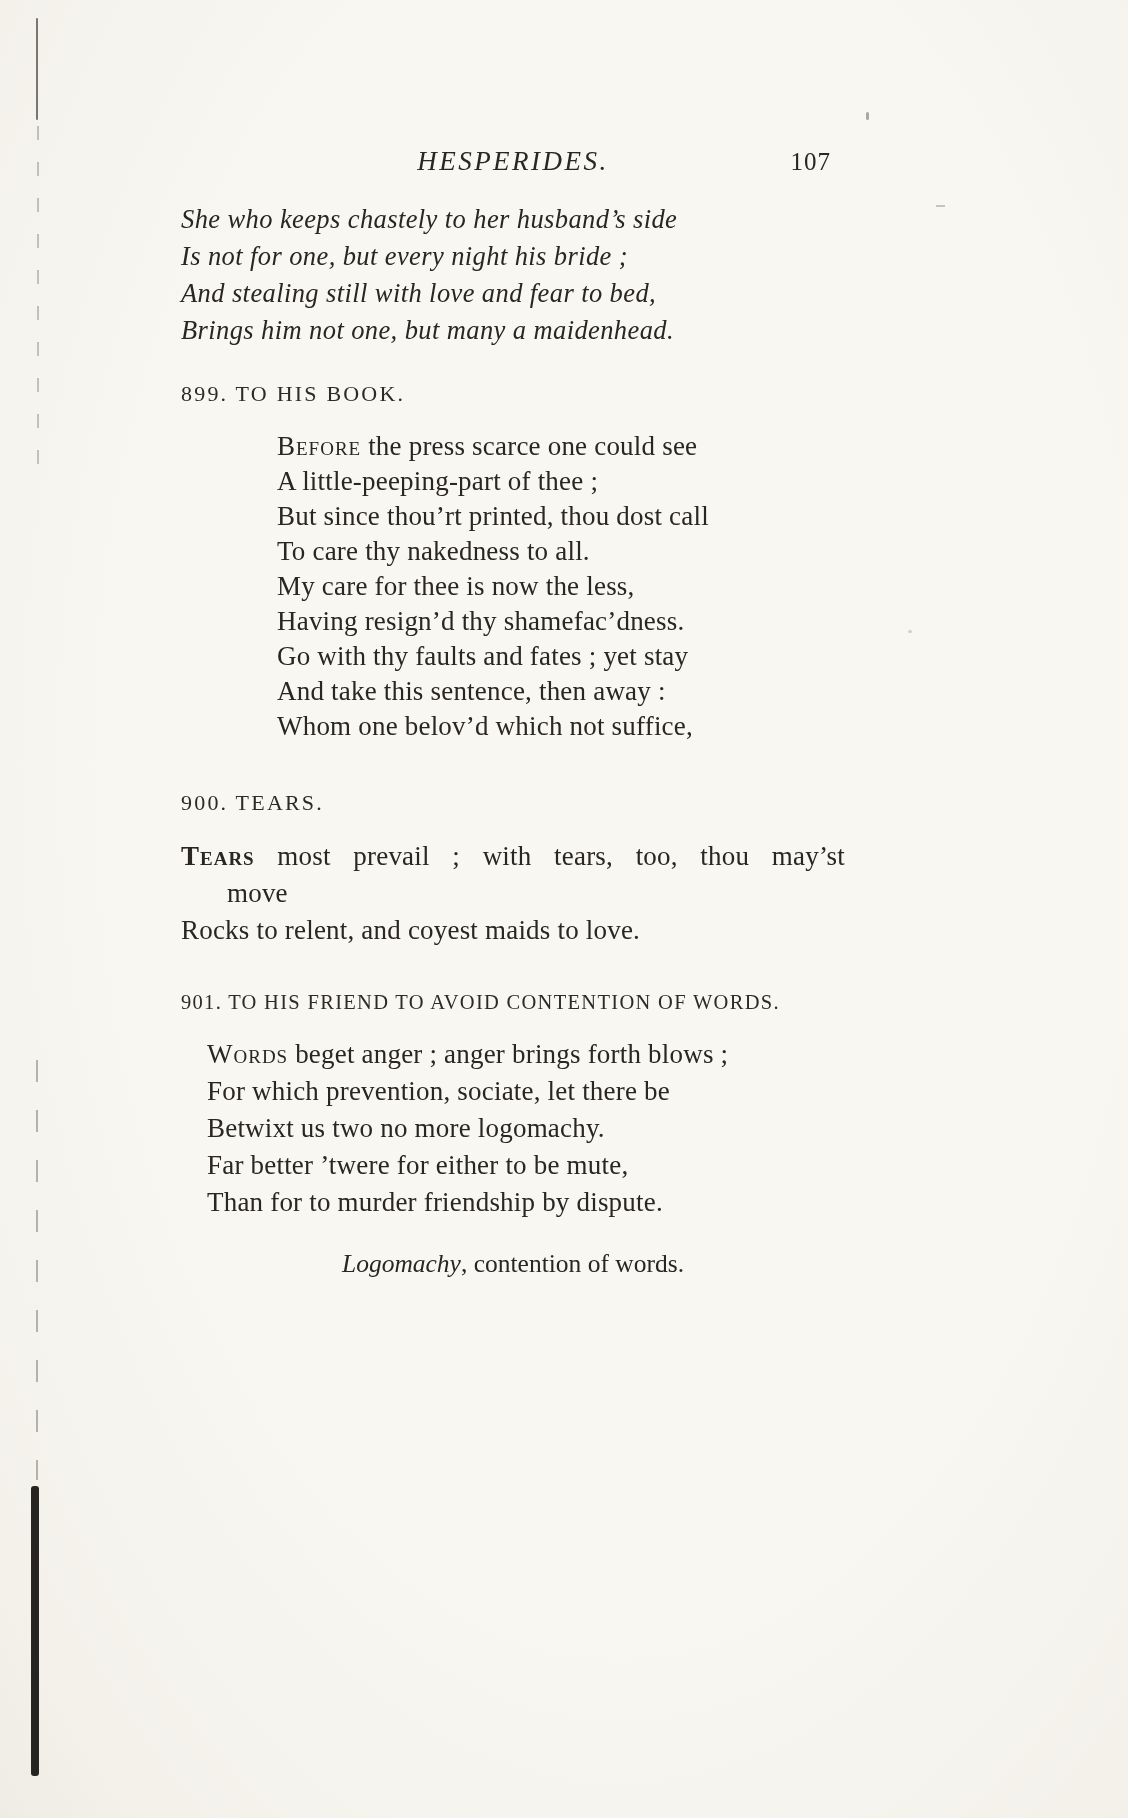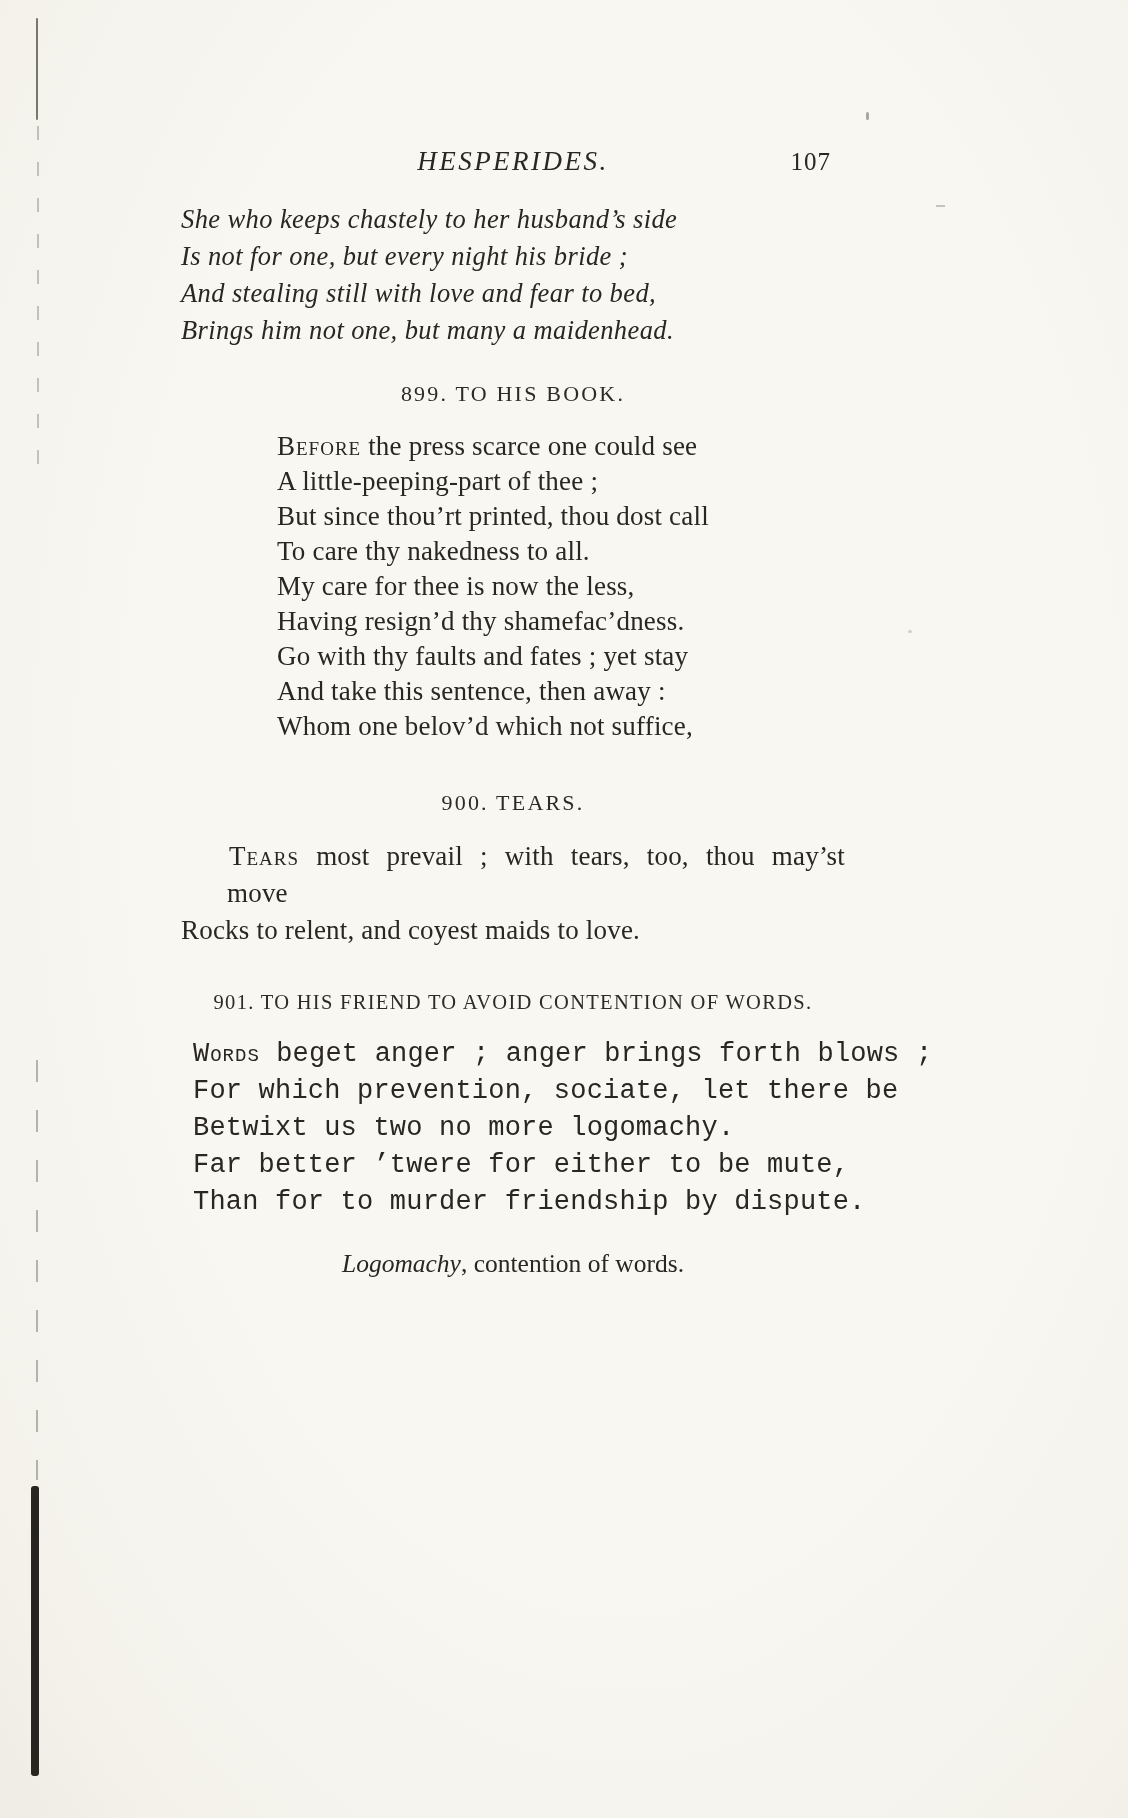--- a/index.html
+++ b/index.html
@@ -20,46 +20,45 @@
   .header { position: relative; margin-top: 146px; text-align: center; font-size: 27px; }
   .title { font-style: italic; letter-spacing: 2.5px; }
   .page-number { position: absolute; right: 14px; top: 2px; font-size: 25px; letter-spacing: 1px; }
 
   .stanza .line { font-size: 27px; line-height: 36px; letter-spacing: 0.2px; white-space: nowrap; }
 
   .continuation { margin-top: 24px; font-style: italic; }
   .continuation .line { font-size: 26.5px; line-height: 37px; letter-spacing: 0.4px; }
 
   .poem-heading {
-    text-align: center;
     font-size: 22px;
     font-weight: normal;
     letter-spacing: 2.2px;
     color: #2e2a24;
   }
   .heading-899 { margin-top: 32px; }
   .heading-900 { margin-top: 46px; }
   .heading-901 { margin-top: 42px; font-size: 20.5px; letter-spacing: 1.3px; }
 
   .poem-899 { margin-top: 22px; margin-left: 96px; }
   .poem-899 .line { line-height: 35px; }
 
   .poem-900 { margin-top: 22px; }
   .poem-900 .line { line-height: 37px; }
   .poem-900 .justified { white-space: normal; text-align: justify; text-align-last: justify; }
   .poem-900 .runover { margin-left: 46px; }
 
-  .poem-901 { margin-top: 22px; margin-left: 12px; font-family: Liberation Mono, monospace; }
+  .poem-901 { margin-top: 22px; margin-left: 26px; }
   .poem-901 .line { line-height: 37px; }
 
   .footnote { margin-top: 28px; text-align: center; font-size: 25.5px; }
   .footnote .term { font-style: italic; }
 
   .lead { font-variant: small-caps; letter-spacing: 1px; }
-  .lead-bold { font-weight: normal; margin-left: 48px; }
+  .lead-bold { font-weight: bold; }
 
   
   .artifact { position: absolute; pointer-events: none; }
   .a-top-line   { left: 36px; top: 18px; width: 2px; height: 102px; background: #44413a; opacity: .7; border-radius: 2px; }
   .a-top-dashes { left: 37px; top: 126px; width: 2px; height: 340px;
                   background: repeating-linear-gradient(#55524a 0 14px, transparent 14px 36px); opacity: .32; }
   .a-mid-dashes { left: 36px; top: 1060px; width: 2px; height: 420px;
                   background: repeating-linear-gradient(#4a473f 0 22px, transparent 22px 50px); opacity: .38; }
   .a-bottom-bar { left: 31px; top: 1486px; width: 8px; height: 290px; background: #16140f; opacity: .92; border-radius: 3px; }
   .a-speck-1 { left: 866px; top: 112px; width: 3px; height: 8px; background: #6a675e; opacity: .55; border-radius: 2px; }

